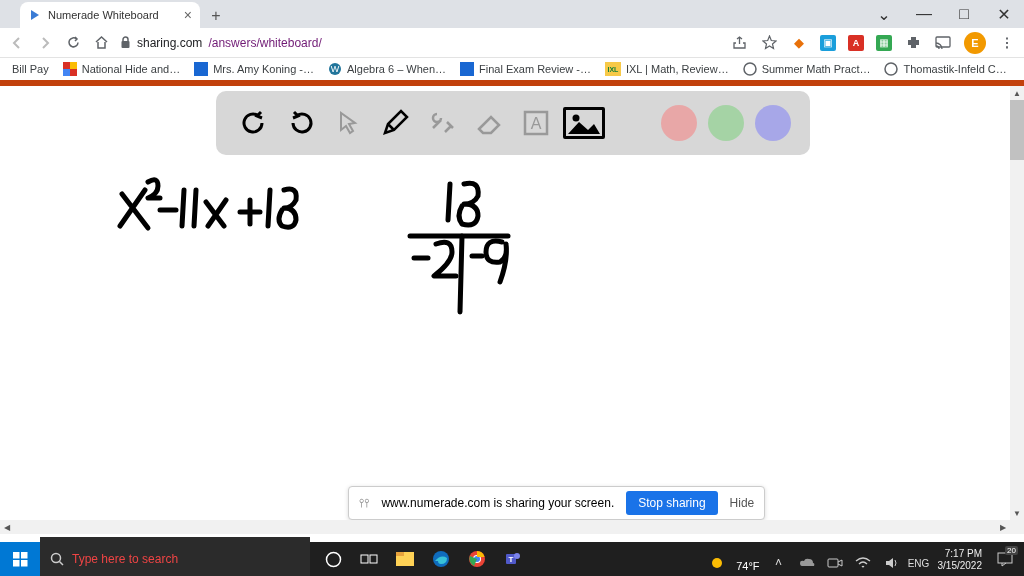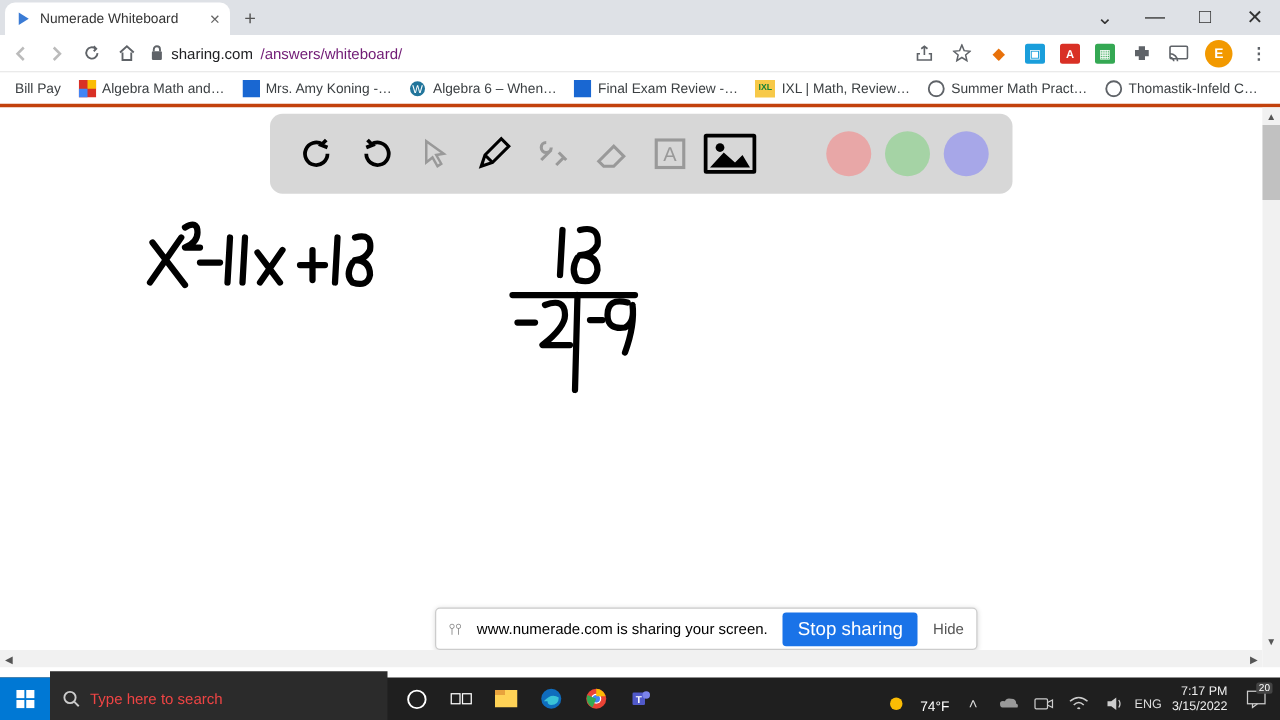--- a/index.html
+++ b/index.html
@@ -1,45 +1,45 @@
 <!DOCTYPE html>
 <html><head>
 <meta charset="utf-8">
 <style>
 *{margin:0;padding:0;box-sizing:border-box;font-family:"Segoe UI",Arial,sans-serif}
 body{width:1024px;height:576px;overflow:hidden;background:#fff;position:relative}
 .titlebar{height:28px;background:#dee1e6;display:flex;align-items:flex-end}
-.tab{background:#fff;height:26px;width:180px;margin-left:4px;border-radius:8px 8px 0 0;display:flex;align-items:center;padding:0 8px;font-size:11px;color:#333;gap:6px}
+.tab{background:#fff;height:26px;width:180px;margin-left:20px;border-radius:8px 8px 0 0;display:flex;align-items:center;padding:0 8px;font-size:11px;color:#333;gap:6px}
 .tab .fav{width:14px;height:14px;display:inline-flex;align-items:center;justify-content:center}
 .tab .close{margin-left:auto;color:#666;font-size:14px}
 .newtab{width:24px;height:24px;display:flex;align-items:center;justify-content:center;color:#555;font-size:16px;margin-left:4px}
 .winctrl{margin-left:auto;display:flex}
 .winctrl div{width:40px;height:28px;display:flex;align-items:center;justify-content:center;color:#333}
 .addrbar{height:30px;background:#fff;display:flex;align-items:center;padding:0 8px;gap:10px;border-bottom:1px solid #e3e3e3}
 .navbtn{width:18px;height:18px;display:flex;align-items:center;justify-content:center;color:#5f6368}
 .navbtn.dis{color:#bbb}
 .url{flex:1;display:flex;align-items:center;gap:6px;font-size:12px;color:#202124}
 .url .lock{color:#5f6368;font-size:11px}
 .url .domain{color:#202124}
 .url .path{color:#701a75}
 .ricons{display:flex;gap:12px;align-items:center}
 .ricons .ic{width:18px;height:18px;display:flex;align-items:center;justify-content:center;font-size:13px}
 .avatar{width:22px;height:22px;border-radius:50%;background:#f29900;color:#fff;display:flex;align-items:center;justify-content:center;font-size:11px;font-weight:600}
-.bkbar{height:28px;background:#fff;display:flex;align-items:center;padding:0 12px;gap:14px;border-bottom:3px solid #c2410c;font-size:11px;color:#3c4043}
+.bkbar{height:28px;background:#fff;display:flex;align-items:center;padding:0 12px;gap:14px;border-bottom:6px solid #c2410c;font-size:11px;color:#3c4043}
 .bk{display:flex;align-items:center;gap:5px;white-space:nowrap}
 .bk .bic{width:14px;height:14px;display:inline-flex;align-items:center;justify-content:center;font-size:10px}
 .content{position:relative;height:448px;background:#fff;overflow:hidden}
 .scrolltrack{position:absolute;right:0;top:0;width:14px;height:100%;background:#f1f1f1}
 .scrollthumb{position:absolute;right:0;top:0;width:14px;height:60px;background:#c1c1c1}
 .scrollbtn{position:absolute;right:0;width:14px;height:14px;background:#f1f1f1;display:flex;align-items:center;justify-content:center;font-size:8px;color:#555}
 .toolbar{position:absolute;left:216px;top:5px;width:594px;height:64px;background:#d7d7d7;border-radius:10px;display:flex;align-items:center;justify-content:space-around;padding:0 14px}
 .tool{width:40px;height:40px;display:flex;align-items:center;justify-content:center}
 .colordot{width:36px;height:36px;border-radius:50%}
 .sharebar{position:absolute;left:348px;bottom:14px;height:34px;background:#fff;border:1px solid #ccc;border-radius:4px;display:flex;align-items:center;padding:0 10px;gap:12px;font-size:12px;box-shadow:0 1px 4px rgba(0,0,0,.15)}
-.stopbtn{background:#1a73e8;color:#fff;padding:5px 12px;border-radius:3px;font-size:15px}
+.stopbtn{background:#1a73e8;color:#fff;padding:5px 12px;border-radius:3px;font-size:12px}
 .hide{color:#555}
 .hscroll{position:absolute;left:0;bottom:0;right:14px;height:14px;background:#f1f1f1;display:flex;align-items:center}
 .hscroll .lbtn,.hscroll .rbtn{width:14px;height:14px;display:flex;align-items:center;justify-content:center;font-size:8px;color:#555}
 .hscroll .rbtn{margin-left:auto}
 .taskbar{position:absolute;left:0;bottom:0;width:100%;height:34px;background:#1f1f1f;display:flex;align-items:center;color:#fff;font-size:11px}
 .start{width:40px;height:34px;display:flex;align-items:center;justify-content:center;background:#0078d4}
 .search{flex:0 0 270px;height:45px;background:#2b2b2b;display:flex;align-items:center;padding:0 10px;gap:8px;color:#ef4444;font-size:12px}
 .tcenter{display:flex;align-items:center;gap:2px;margin-left:6px}
 .tcenter .tic{width:34px;height:34px;display:flex;align-items:center;justify-content:center;position:relative}
 .tray{margin-left:auto;display:flex;align-items:flex-end;gap:10px;padding-right:6px}
@@ -140,21 +140,21 @@
       <span>Bill Pay</span>
     </div>
   <div class="bk">
       <span class="bic">
         <svg width="14" height="14">
           <rect width="14" height="14" fill="#d93025"></rect>
           <rect x="7" width="7" height="7" fill="#fbbc04"></rect>
           <rect y="7" width="7" height="7" fill="#4285f4"></rect>
         </svg>
       </span>
-      <span>Algebra Math and…</span>
+      <span>National Hide and…</span>
     </div>
   <div class="bk">
       <span class="bic">
         <svg width="14" height="14">
           <rect width="14" height="14" fill="#1967d2"></rect>
         </svg>
       </span>
       <span>Mrs. Amy Koning -…</span>
     </div>
   <div class="bk">

